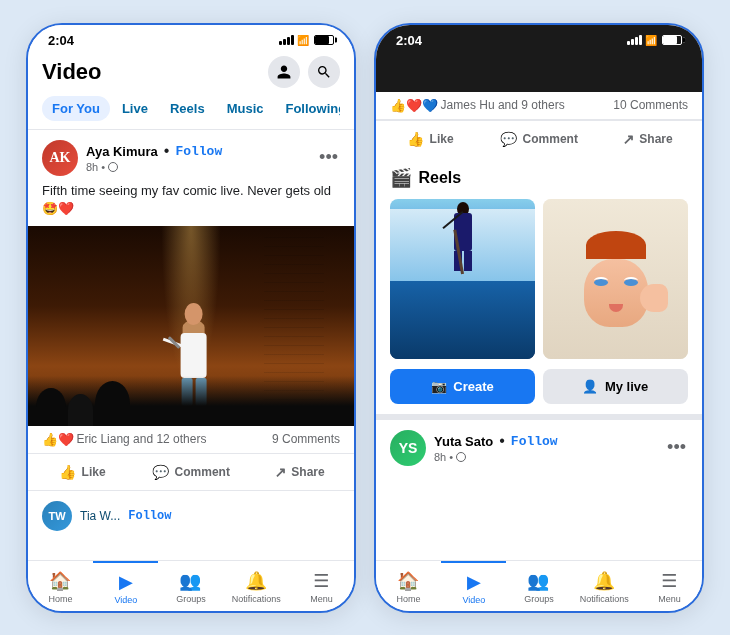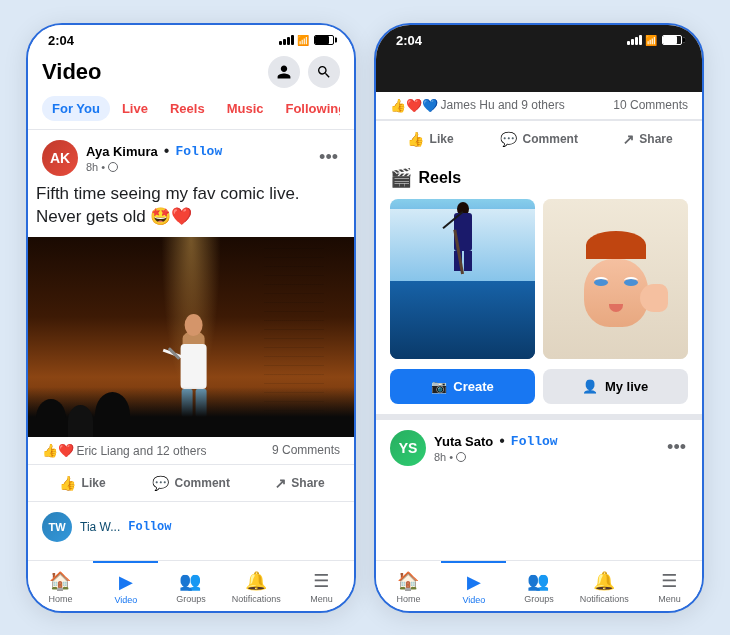--- a/index.html
+++ b/index.html
@@ -125,21 +125,21 @@
       overflow-x: auto;
       scrollbar-width: none;
       padding-bottom: 2px;
     }
     .tabs::-webkit-scrollbar { display: none; }
     .tab {
       padding: 5px 10px;
       border-radius: 20px;
       font-size: 13px;
       font-weight: 600;
-      color: #ef4444;
+      color: #0369a1;
       cursor: pointer;
       white-space: nowrap;
     }
     .tab.active {
       background: #e7f0ff;
       color: #1877f2;
     }
 
     
     .phone-content {
@@ -204,22 +204,22 @@
       gap: 3px;
       margin-top: 1px;
     }
     .more-btn {
       font-size: 18px;
       color: #65676b;
       cursor: pointer;
       padding: 0 2px;
     }
     .post-text {
-      padding: 0 8px 8px;
-      font-size: 17px;
+      padding: 0 14px 8px;
+      font-size: 13px;
       color: #1c1e21;
       line-height: 1.4;
     }
     .post-image {
       width: 100%;
       height: 200px;
       background: #2c1a0a;
       display: flex;
       align-items: center;
       justify-content: center;
@@ -477,21 +477,21 @@
       <div class="tab">Reels</div>
       <div class="tab">Music</div>
       <div class="tab">Following</div>
     </div>
   </div>
 
   <div class="phone-content">
     <div class="post">
       <div class="post-header">
         <div class="avatar">
-          <div class="avatar-placeholder" style="background: linear-gradient(135deg, #c0392b, #e74c3c);">AK</div>
+          <div class="avatar-placeholder" style="background: linear-gradient(135deg, #c0392b, #e74c3c); font-family: Liberation Serif, serif;">AK</div>
         </div>
         <div class="post-meta">
           <div class="post-author-line">
             <span class="post-author">Aya Kimura</span>
             <span class="separator">•</span>
             <span class="follow-btn">Follow</span>
           </div>
           <div class="post-time">
             <span>8h</span>
             <span>•</span>

